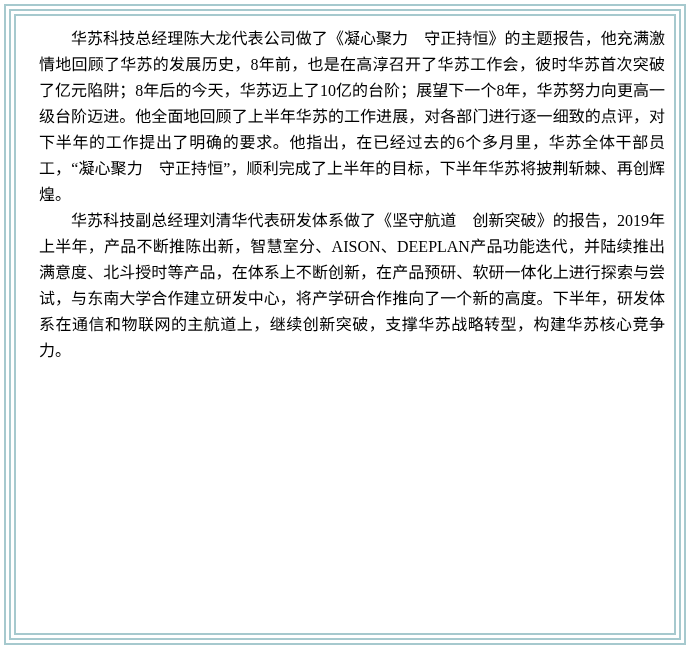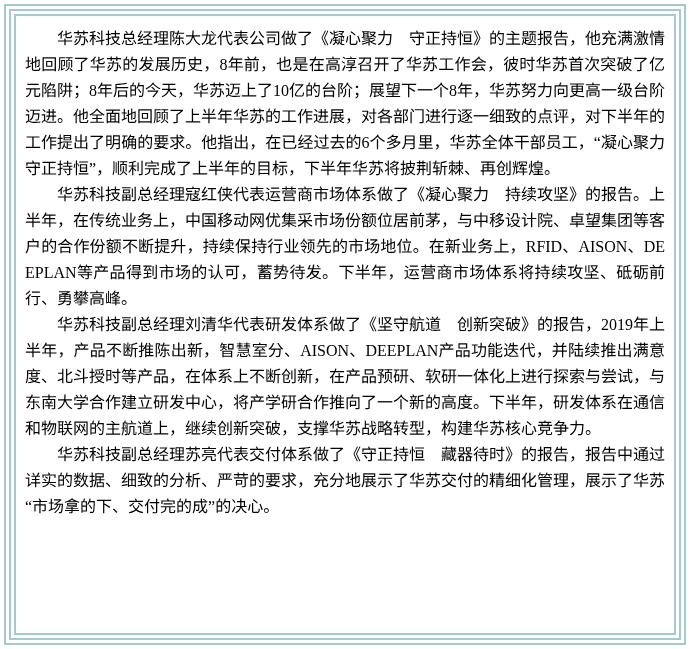--- a/index.html
+++ b/index.html
@@ -21,21 +21,21 @@
   .frame-mid {
     position: absolute;
     inset: 3px;
     border: 2px solid var(--border-color);
   }
   .frame-inner {
     position: absolute;
     inset: 3px;
     border: 2px solid var(--border-color);
     overflow: hidden;
-    padding: 10px 9px 0 9px;
+    padding: 10px 9px 0 23px;
   }
   .body-text p {
     margin: 0;
     padding: 0;
     color: var(--text-color);
     font-size: 16px;
     line-height: 26px;
     text-align: justify;
     text-justify: inter-ideograph;
     text-indent: 2em;
@@ -43,19 +43,17 @@
   }
 </style>
 </head>
 <body>
 
 <div class="page">
   <div class="frame-outer">
     <div class="frame-mid">
       <div class="frame-inner body-text">
         <p>华苏科技总经理陈大龙代表公司做了《凝心聚力　守正持恒》的主题报告，他充满激情地回顾了华苏的发展历史，8年前，也是在高淳召开了华苏工作会，彼时华苏首次突破了亿元陷阱；8年后的今天，华苏迈上了10亿的台阶；展望下一个8年，华苏努力向更高一级台阶迈进。他全面地回顾了上半年华苏的工作进展，对各部门进行逐一细致的点评，对下半年的工作提出了明确的要求。他指出，在已经过去的6个多月里，华苏全体干部员工，“凝心聚力　守正持恒”，顺利完成了上半年的目标，下半年华苏将披荆斩棘、再创辉煌。</p>
-        <p>华苏科技副总经理寇红侠代表运营商市场体系做了《凝心聚力　持续攻坚》的报告。上半年，在传统业务上，中国移动网优集采市场份额位居前茅，与中移设计院、卓望集团等客户的合作份额不断提升，持续保持行业领先的市场地位。在新业务上，RFID、AISON、DEEPLAN等产品得到市场的认可，蓄势待发。下半年，运营商市场体系将持续攻坚、砥砺前行、勇攀高峰。</p>
         <p>华苏科技副总经理刘清华代表研发体系做了《坚守航道　创新突破》的报告，2019年上半年，产品不断推陈出新，智慧室分、AISON、DEEPLAN产品功能迭代，并陆续推出满意度、北斗授时等产品，在体系上不断创新，在产品预研、软研一体化上进行探索与尝试，与东南大学合作建立研发中心，将产学研合作推向了一个新的高度。下半年，研发体系在通信和物联网的主航道上，继续创新突破，支撑华苏战略转型，构建华苏核心竞争力。</p>
-        <p>华苏科技副总经理苏亮代表交付体系做了《守正持恒　藏器待时》的报告，报告中通过详实的数据、细致的分析、严苛的要求，充分地展示了华苏交付的精细化管理，展示了华苏“市场拿的下、交付完的成”的决心。</p>
       </div>
     </div>
   </div>
 </div>
 
 </body></html>

